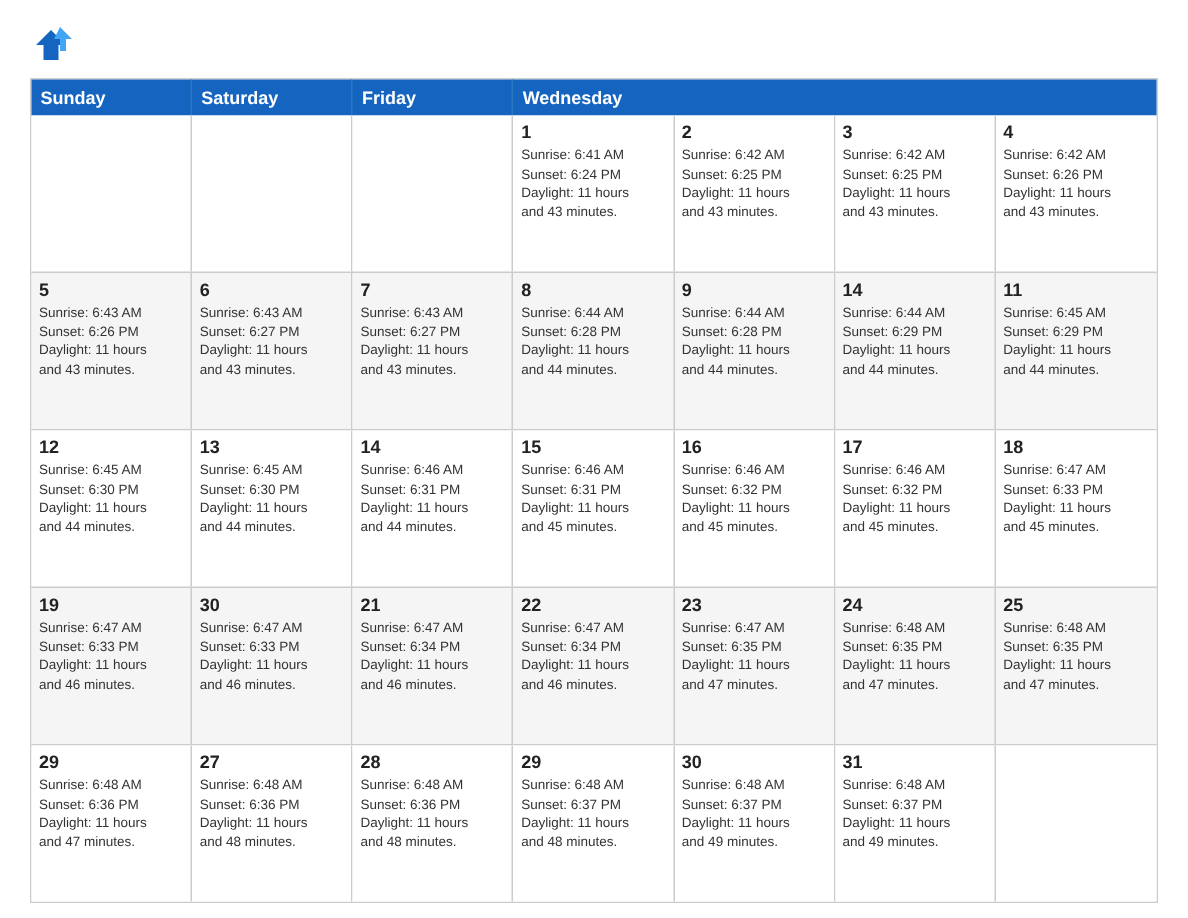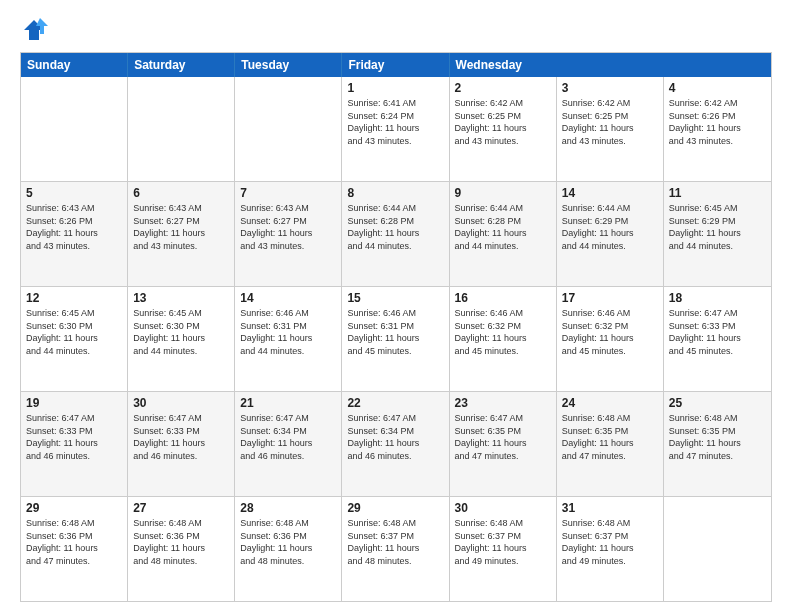--- a/index.html
+++ b/index.html
@@ -128,21 +128,20 @@
     <div class="title-block">
       <div class="month-title"></div>
       <div class="location"></div>
     </div>
   </div>
 
   <div class="calendar">
     <div class="cal-header" id="cal-header-row">
         <div class="cal-header-cell">Sunday</div>
         <div class="cal-header-cell">Saturday</div>
-        <div class="cal-header-cell">Tuesday</div>
         <div class="cal-header-cell">Friday</div>
         <div class="cal-header-cell">Wednesday</div>
       </div>
     <div class="cal-body" id="cal-body">
         <div class="cal-row">
           <div class="cal-cell empty"></div>
           <div class="cal-cell empty"></div>
           <div class="cal-cell empty"></div>
           <div class="cal-cell">
             <div class="day-num">1</div>

